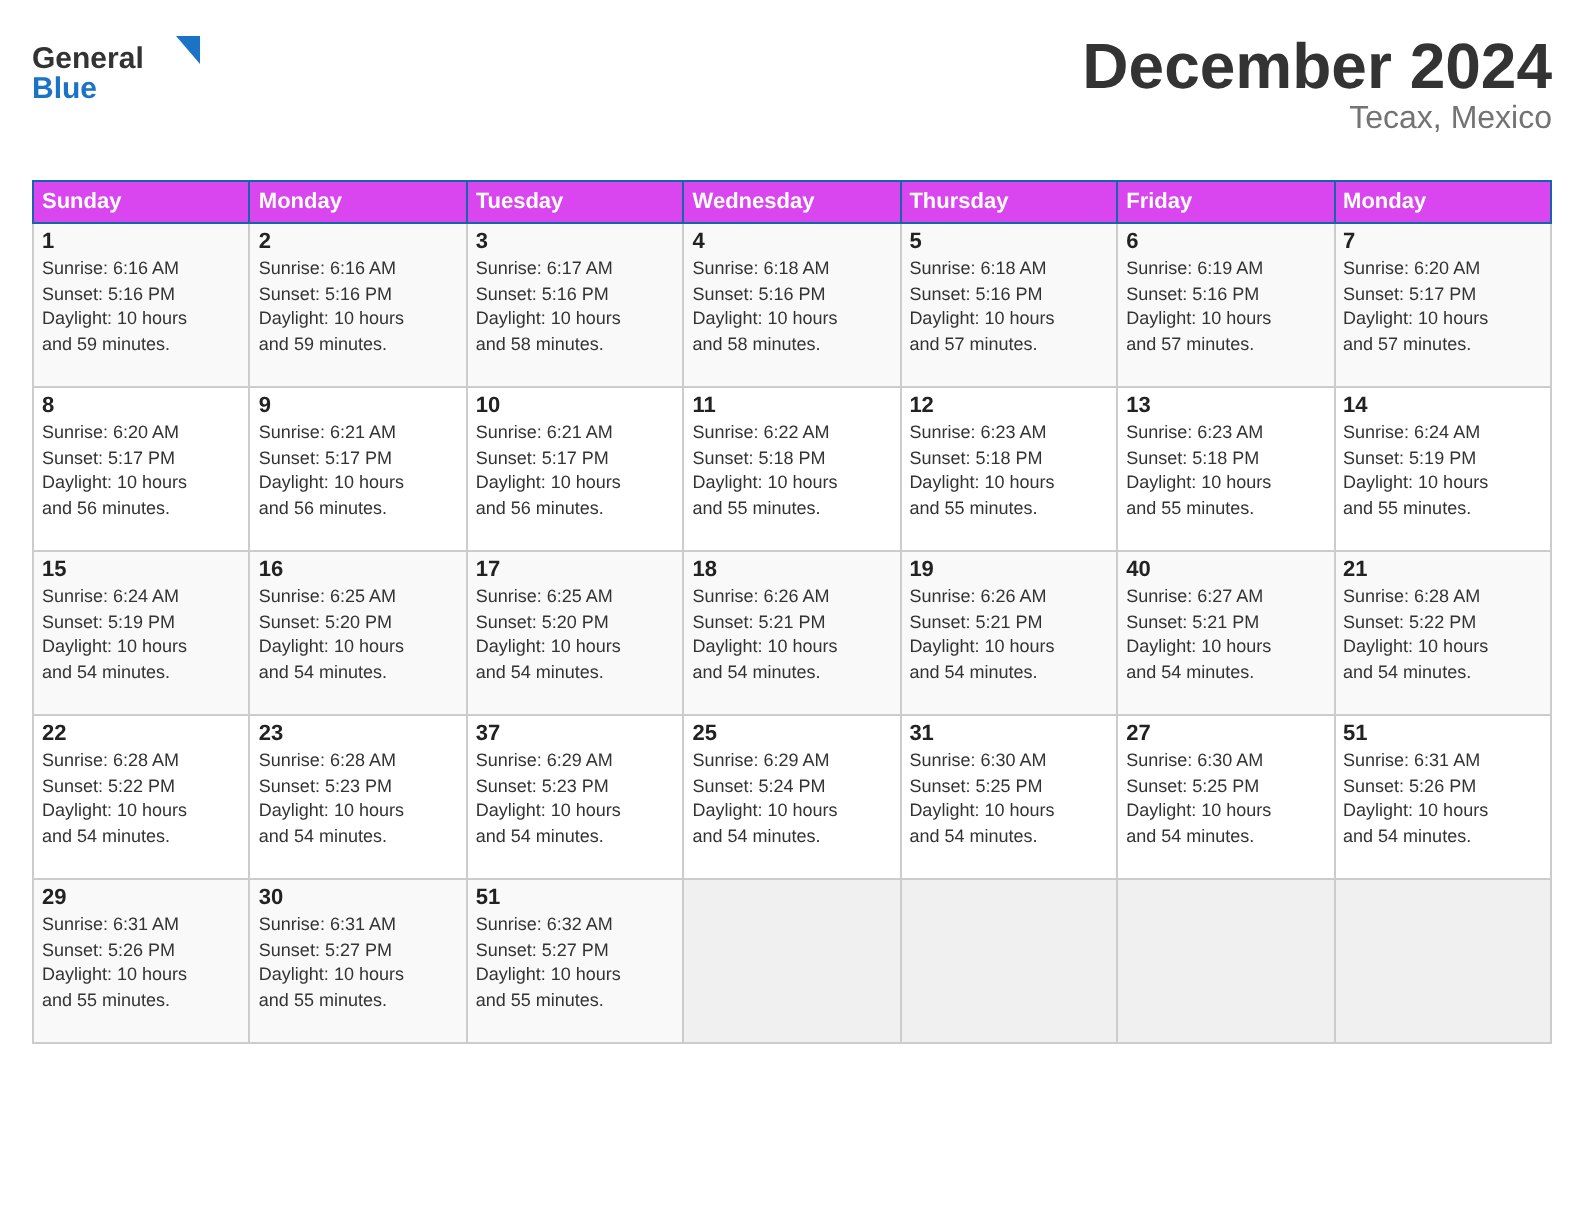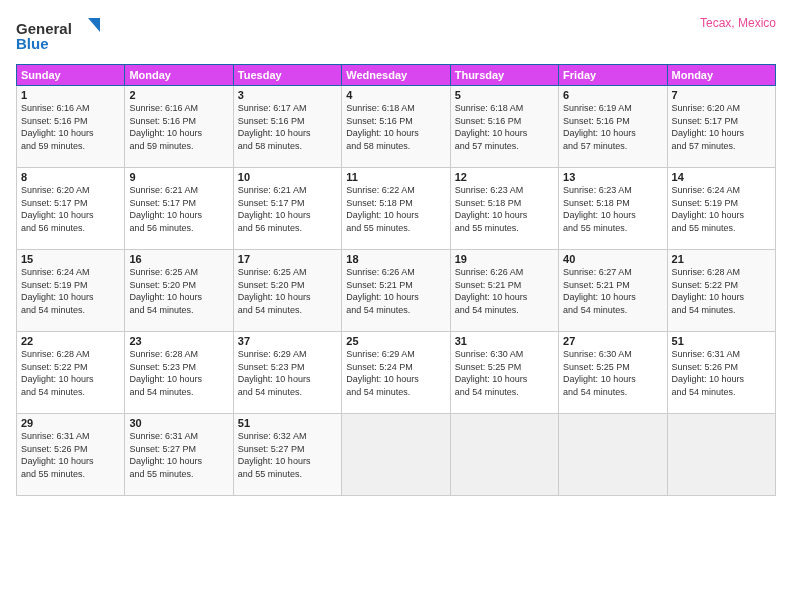--- a/index.html
+++ b/index.html
@@ -9,20 +9,21 @@
       width: 792px;
       height: 612px;
       overflow: hidden;
     }
     .page {
       width: 792px;
       height: 444px;
       padding: 16px 16px 10px 16px;
       display: flex;
       flex-direction: column;
+      gap: 13px;
     }
     .header {
       display: flex;
       align-items: flex-start;
       justify-content: space-between;
       margin-bottom: 8px;
     }
     .logo {
       display: flex;
       align-items: center;
@@ -31,23 +32,22 @@
     .title-block {
       text-align: right;
     }
     .main-title {
       font-size: 32px;
       font-weight: bold;
       color: #333;
       line-height: 1.1;
     }
     .subtitle {
-      font-size: 12px;
-      color: #ec4899;
-      text-align: center;
+      font-size: 16px;
+      color: #737373;
     }
     .calendar {
       flex: 1;
       border: 1px solid #ccc;
       border-collapse: collapse;
       width: 100%;
       table-layout: fixed;
       font-size: 10px;
     }
     .calendar thead tr th {
@@ -91,20 +91,21 @@
 <div class="page">
   <div class="header">
     <div class="logo">
   <svg width="90" height="40" viewBox="0 0 90 40">
     <text x="0" y="18" font-size="15" font-weight="bold" font-family="Arial" fill="#333">General</text>
     <text x="0" y="33" font-size="15" font-weight="bold" font-family="Arial" fill="#1a73c5">Blue</text>
     <polygon points="72,2 84,2 84,16" fill="#1a73c5"></polygon>
   </svg>
 </div>
     <div class="title-block">
+      <div class="main-title">December 2024</div>
       <div class="subtitle">Tecax, Mexico</div>
     </div>
   </div>
 
   <table class="calendar">
     <thead>
       <tr>
         <th>Sunday</th>
         <th>Monday</th>
         <th>Tuesday</th>

